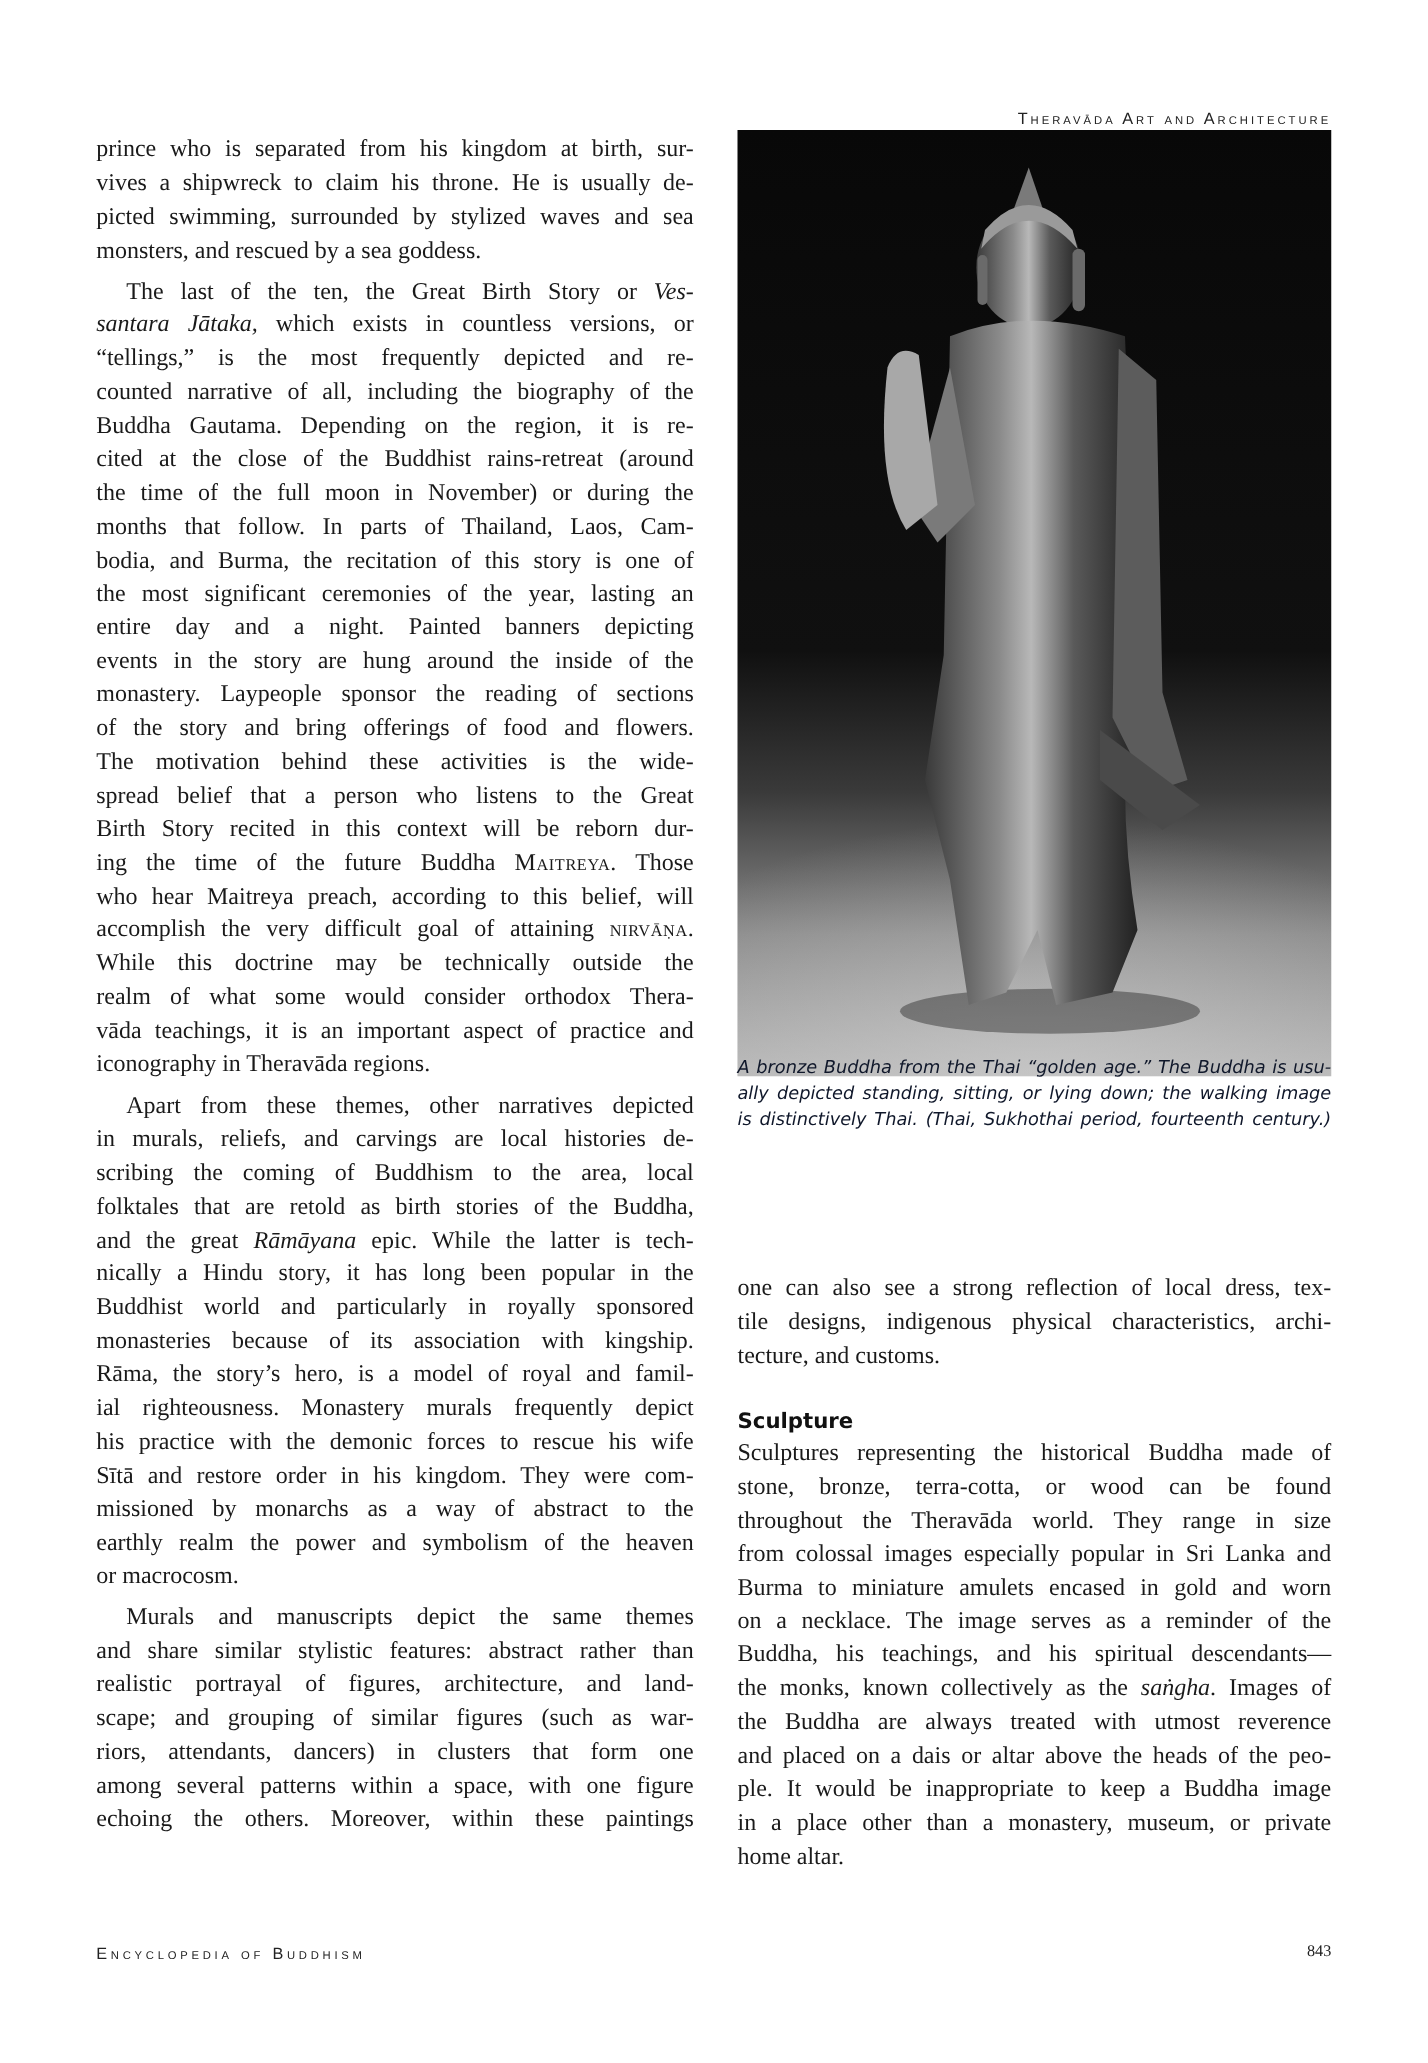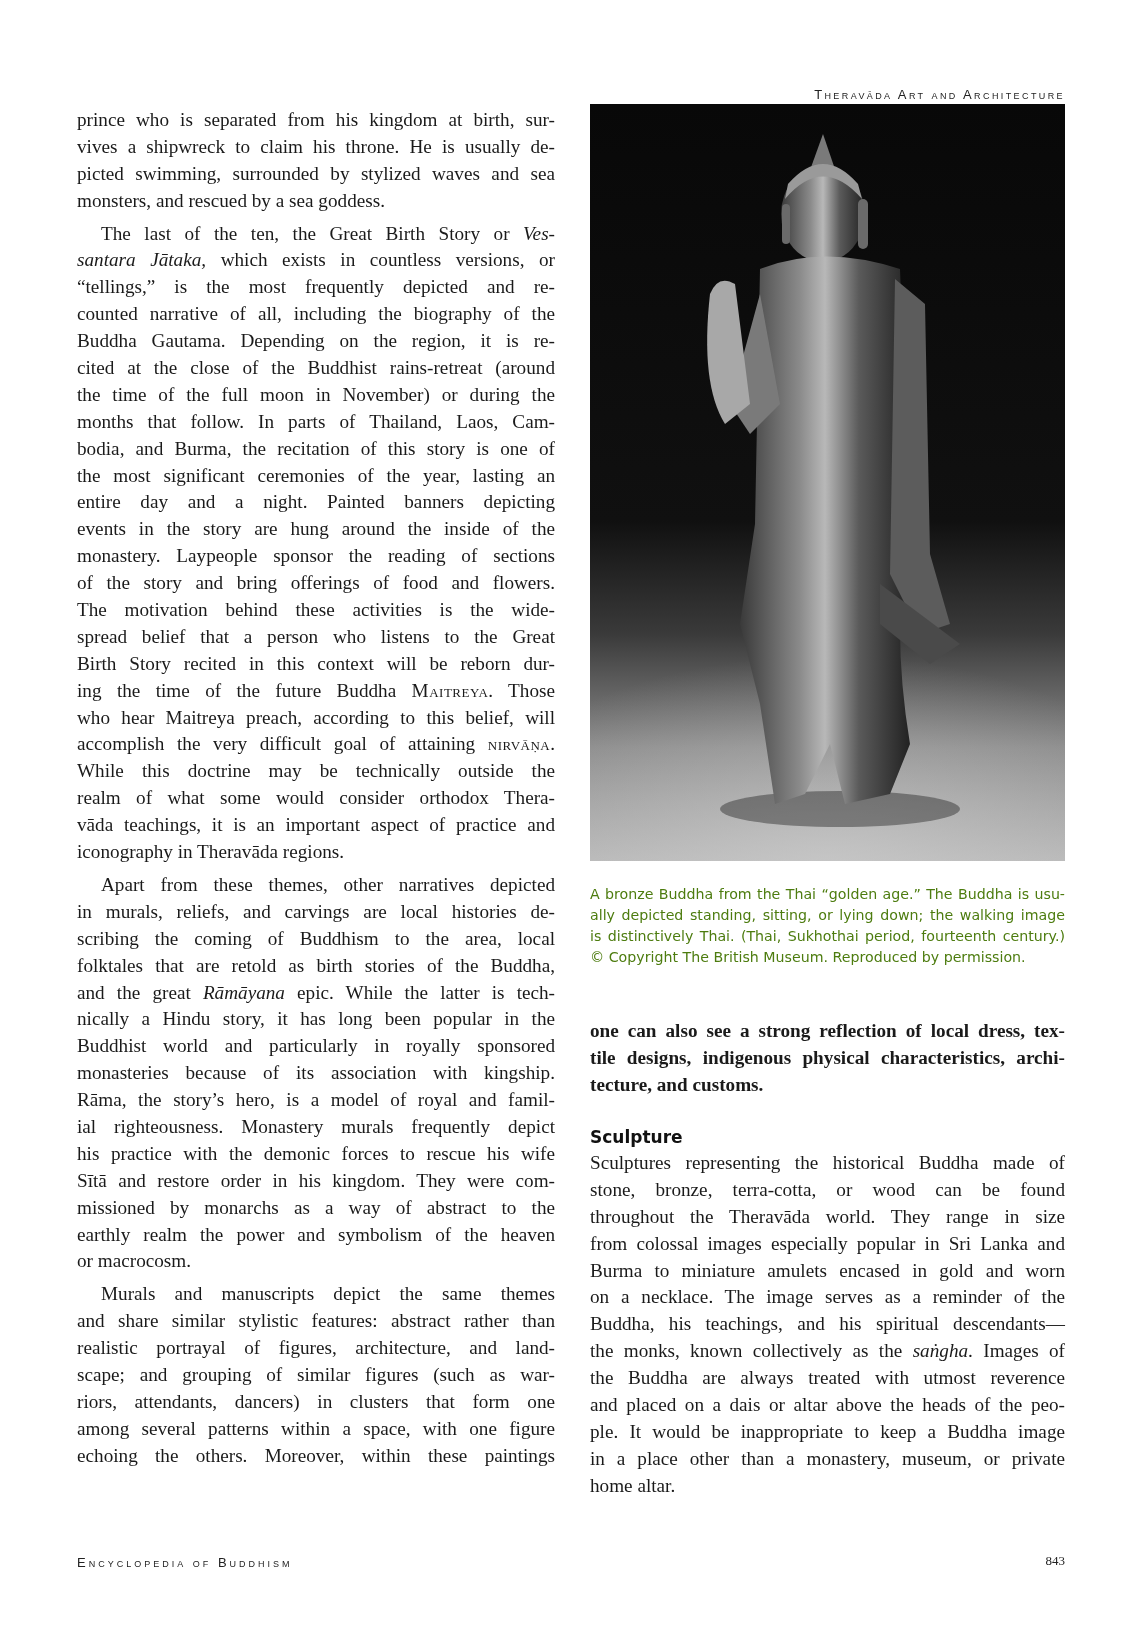--- a/index.html
+++ b/index.html
@@ -16,22 +16,22 @@
   .line.last { text-align-last: left; }
   .line.indent { padding-left: 24px; }
   .para-gap { height: 6px; }
   .sc { font-variant: small-caps; letter-spacing: 0.5px; }
   .photo {
     position: absolute; left: 590px; top: 104px; width: 475px; height: 757px;
     background: linear-gradient(180deg, #080808 0%, #101010 55%, #3a3a3a 70%, #8a8a8a 85%, #b6b6b6 100%);
     overflow: hidden;
   }
   .caption {
-    position: absolute; left: 590px; top: 884px; width: 475px;
-    font-family: "DejaVu Sans", sans-serif; font-size: 14.2px; line-height: 21px; color: #4d7c0f;
+    position: absolute; left: 590px; top: 844px; width: 475px;
+    font-family: "DejaVu Sans", sans-serif; font-size: 14.2px; line-height: 21px; color: #0f172a; font-style: italic;
   }
   .caption .line { height: 21px; }
   .heading {
     position: absolute; left: 590px; top: 1127px;
     font-family: "DejaVu Sans", sans-serif; font-weight: bold; font-size: 17px; color: #111;
   }
   .footer-left {
     position: absolute; left: 77px; top: 1555px;
     font-family: "Liberation Sans", sans-serif; font-size: 13px; letter-spacing: 3px; color: #222; font-variant: small-caps;
   }
@@ -142,24 +142,23 @@
 
     <path d="M305 175 L335 200 L340 450 L360 520 L330 530 L300 470 Z" fill="#5c5c5c"></path>
     <path d="M290 480 L370 540 L340 560 L290 520 Z" fill="#4a4a4a"></path>
   </svg>
 </div>
 
 <div class="caption">
   <span class="line">A bronze Buddha from the Thai “golden age.” The Buddha is usu-</span>
   <span class="line">ally depicted standing, sitting, or lying down; the walking image</span>
   <span class="line">is distinctively Thai. (Thai, Sukhothai period, fourteenth century.)</span>
-  <span class="line last">© Copyright The British Museum. Reproduced by permission.</span>
 </div>
 
-<div class="col col-right" style="top: 1018px; font-weight: bold;">
+<div class="col col-right" style="top: 1018px;">
   <span class="line">one can also see a strong reflection of local dress, tex-</span>
   <span class="line">tile designs, indigenous physical characteristics, archi-</span>
   <span class="line last">tecture, and customs.</span>
 </div>
 
 <div class="heading">Sculpture</div>
 
 <div class="col col-right" style="top: 1150px;">
   <span class="line">Sculptures representing the historical Buddha made of</span>
   <span class="line">stone, bronze, terra-cotta, or wood can be found</span>

